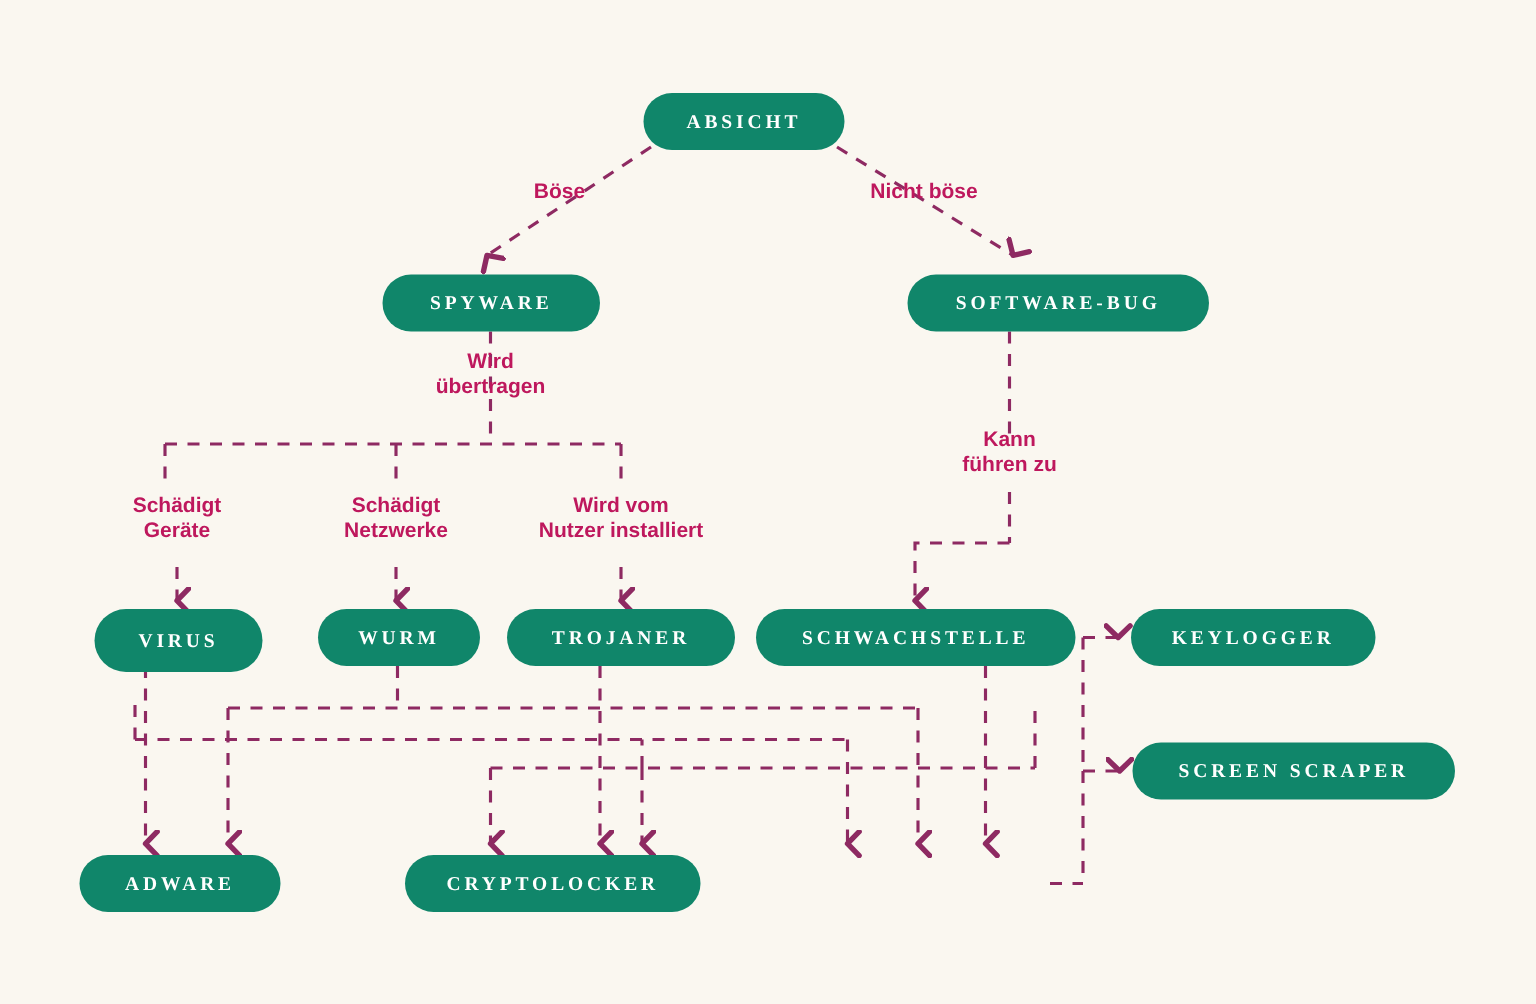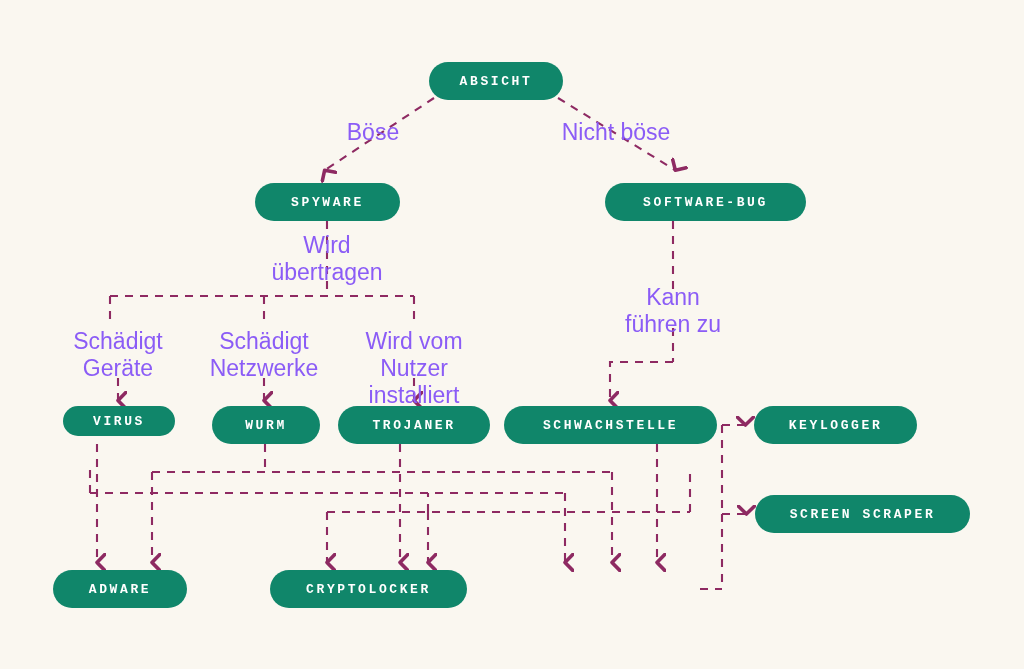--- a/index.html
+++ b/index.html
@@ -34,31 +34,31 @@
     background: #10866a;
     border-radius: 999px;
     color: #ffffff;
     display: flex;
     align-items: center;
     justify-content: center;
     letter-spacing: 2.6px;
     font-weight: bold;
     font-size: 13px;
     white-space: nowrap;
-    font-family: Liberation Mono, monospace;
+    font-family: Liberation Serif, serif;
   }
   .edge-label {
     position: absolute;
-    color: #8b5cf6;
-    font-size: 23px;
+    color: #be185d;
+    font-size: 14px;
     line-height: 1.18;
     text-align: center;
     font-family: "Liberation Sans", sans-serif;
     white-space: pre-line;
-    font-weight: normal;
+    font-weight: bold;
   }
 </style>
 </head>
 <body>
 
 <div id="canvas">
 
   <svg class="edges" viewBox="0 0 1024 669">
     <defs>
       <marker id="ah" markerWidth="9" markerHeight="9" refX="4.2" refY="4.5" orient="auto" markerUnits="strokeWidth">
@@ -126,21 +126,21 @@
   </div>
 
   <div class="node" style="left:255px; top:183px; width:145px; height:38px;">
     <span>SPYWARE</span>
   </div>
 
   <div class="node" style="left:605px; top:183px; width:201px; height:38px;">
     <span>SOFTWARE-BUG</span>
   </div>
 
-  <div class="node" style="left:63px; top:406px; width:112px; height:30px;text-align:right;">
+  <div class="node" style="left:63px; top:406px; width:112px; height:42px;text-align:right;">
     <span>VIRUS</span>
   </div>
 
   <div class="node" style="left:212px; top:406px; width:108px; height:38px;">
     <span>WURM</span>
   </div>
 
   <div class="node" style="left:338px; top:406px; width:152px; height:38px;">
     <span>TROJANER</span>
   </div>

